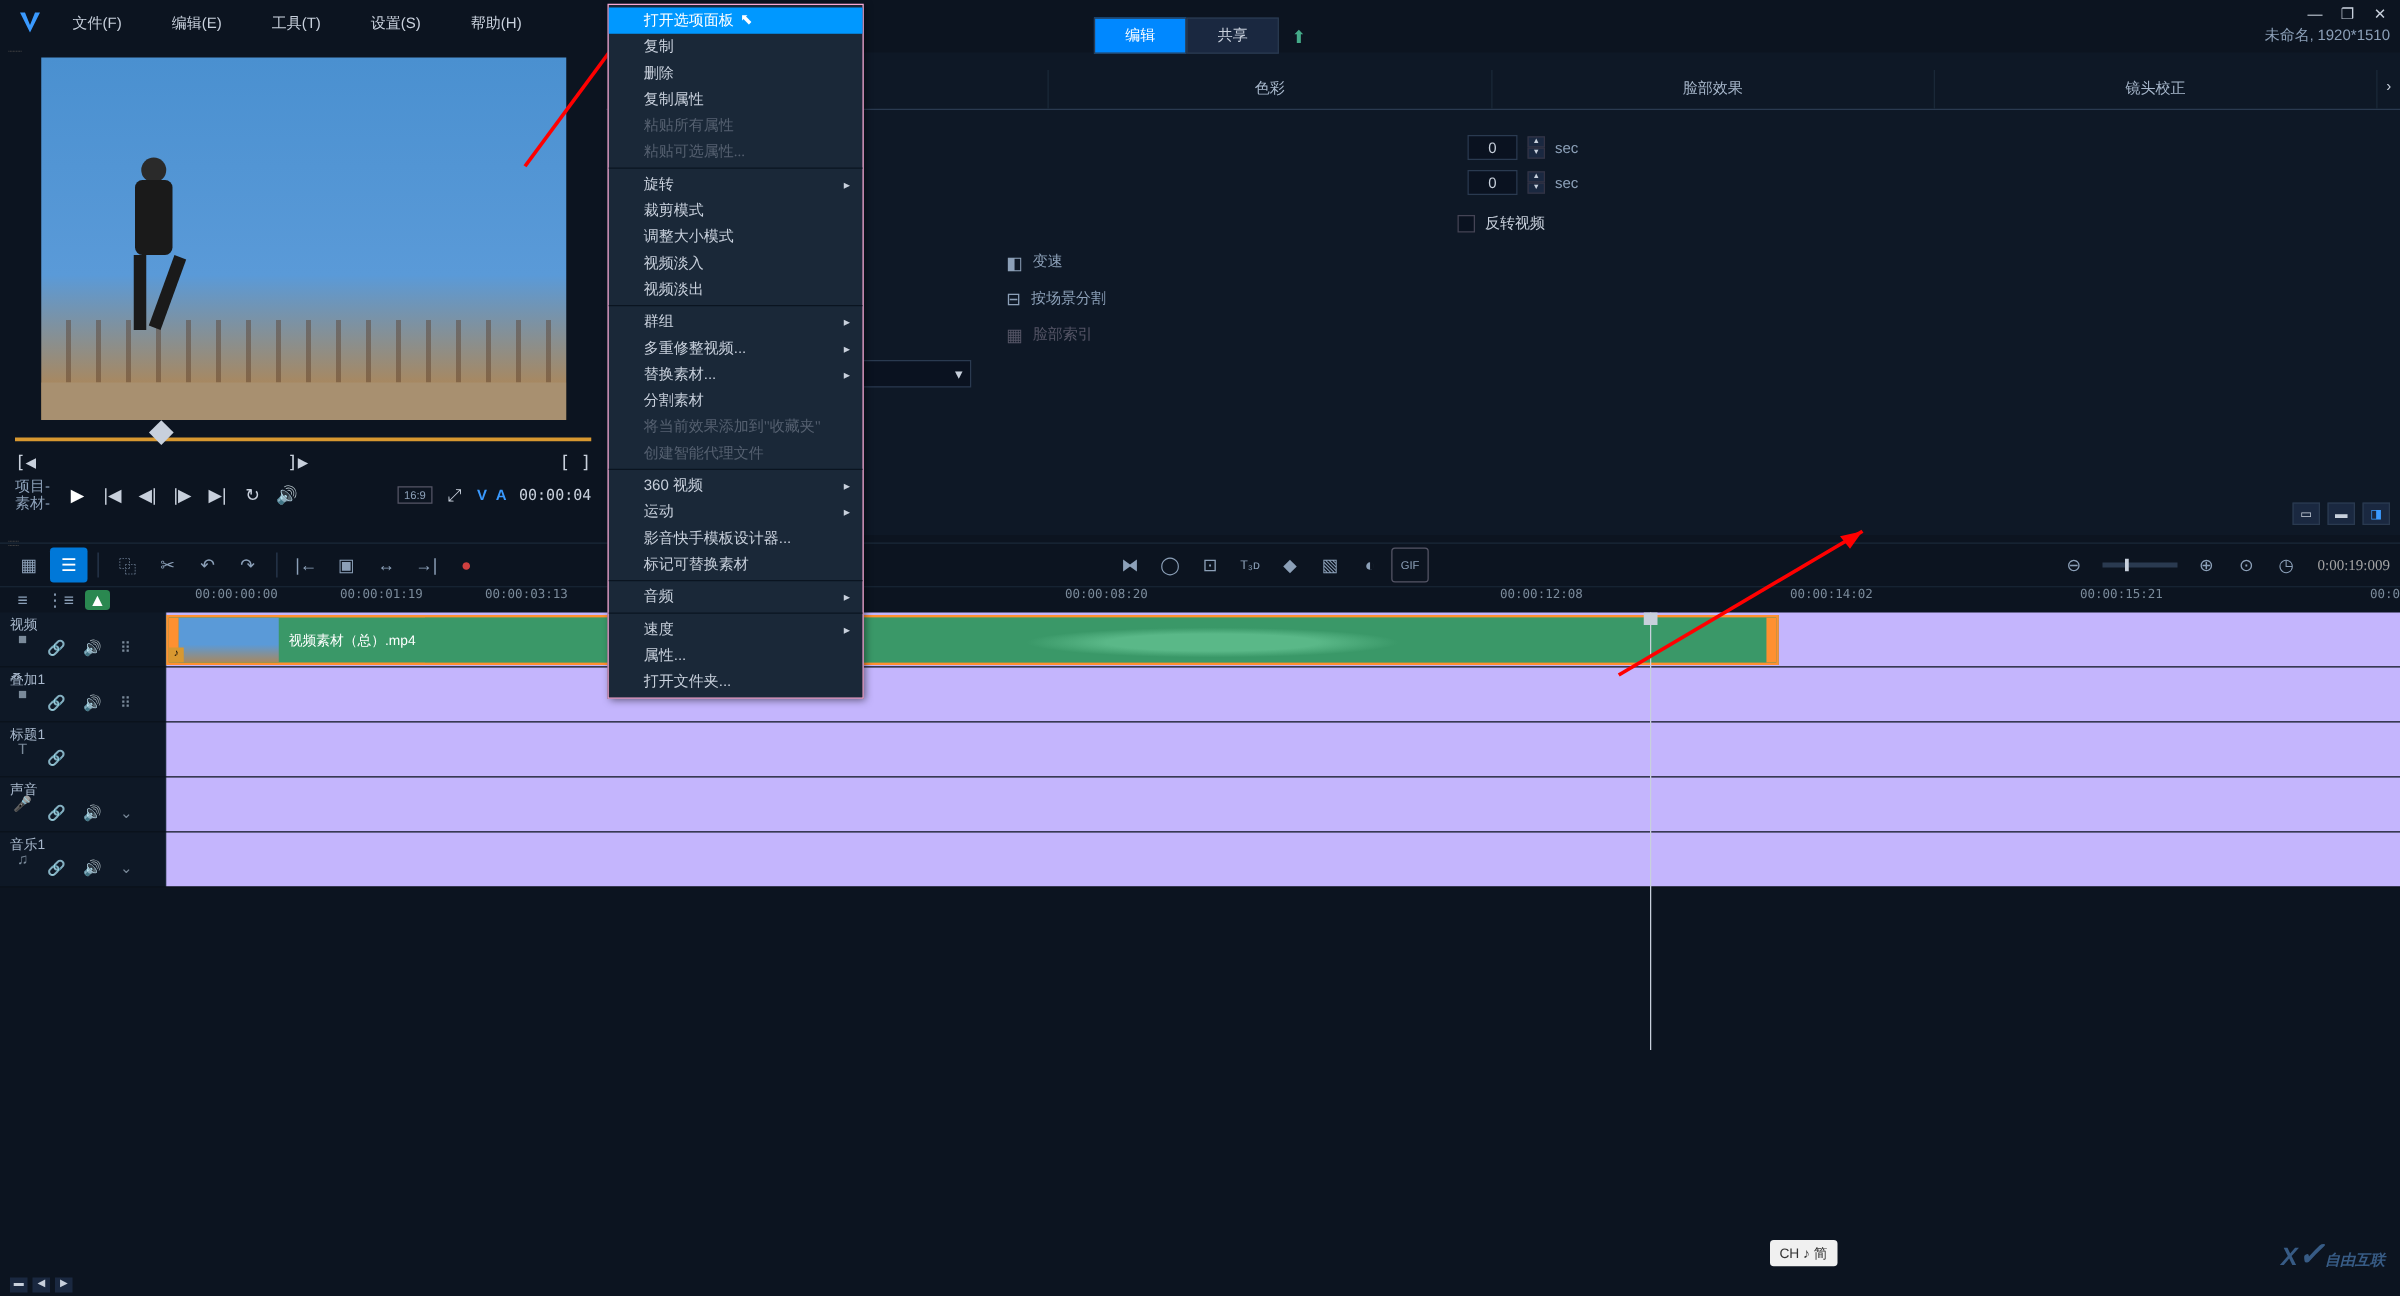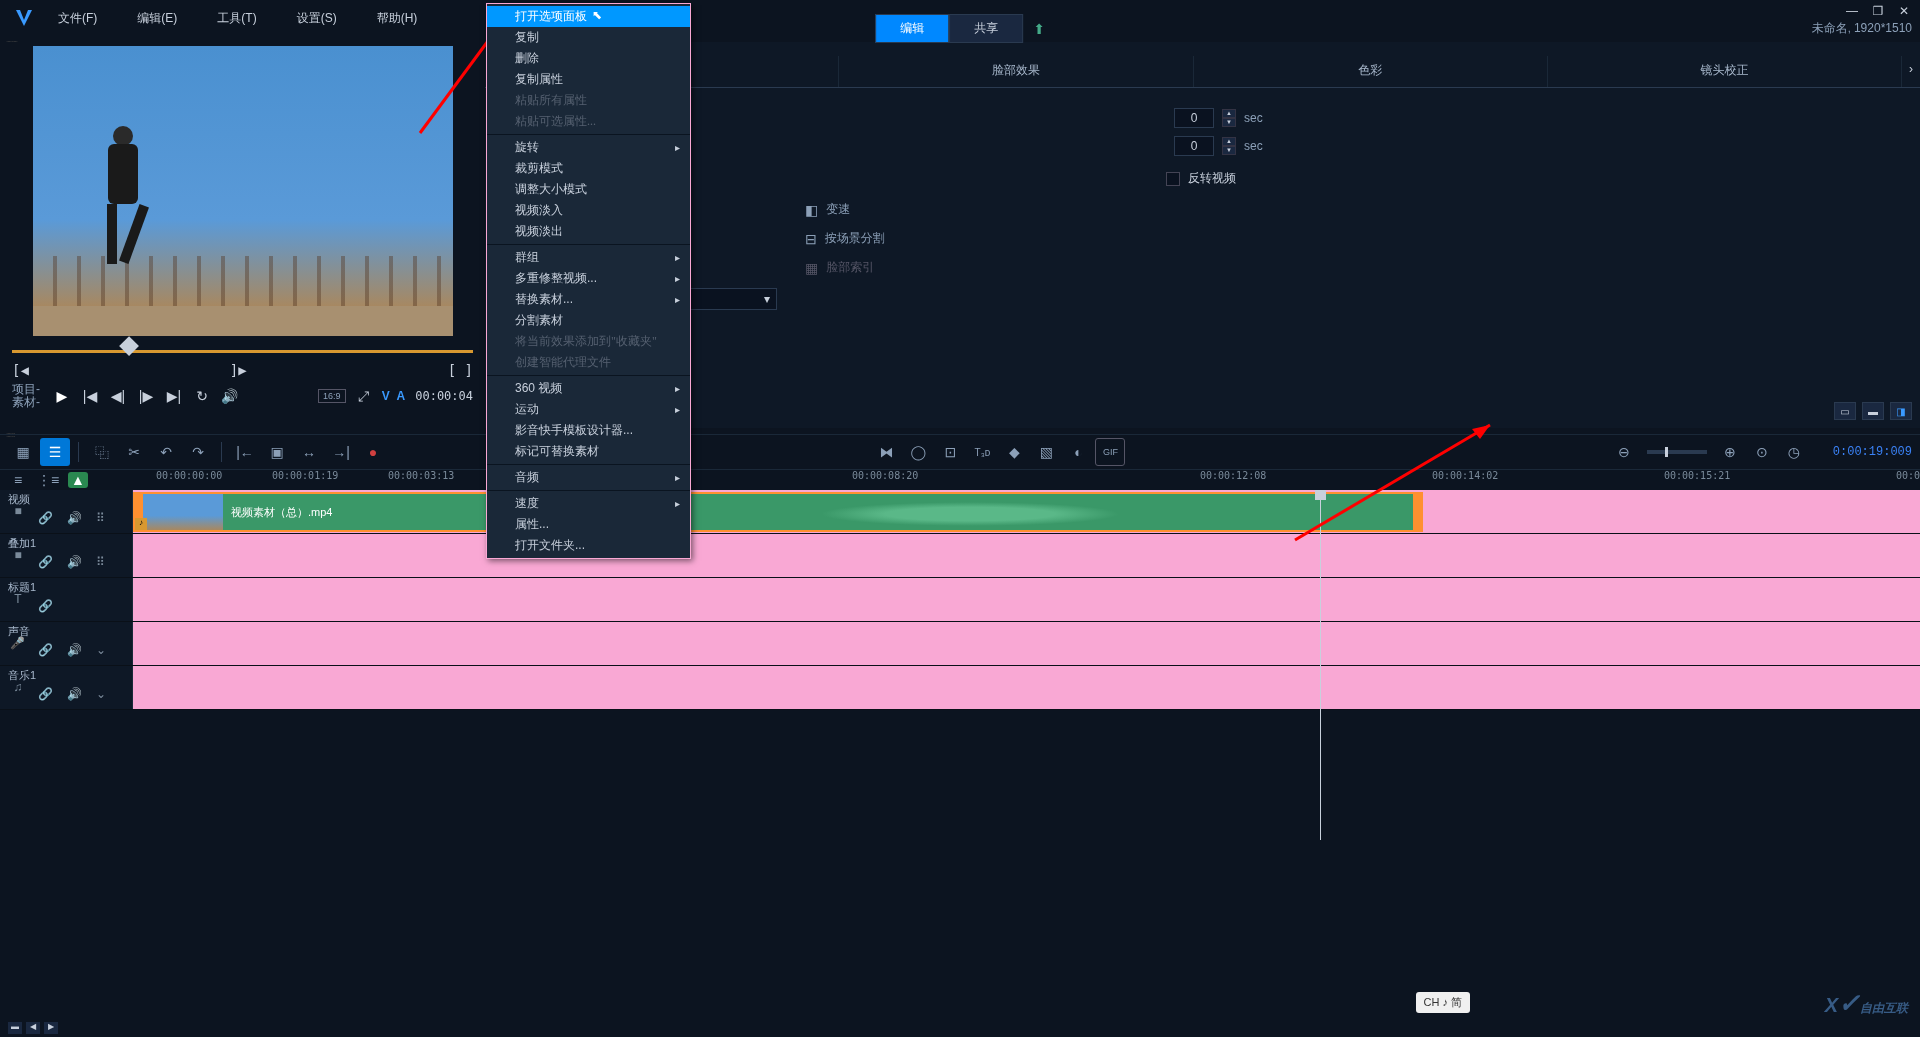--- a/index.html
+++ b/index.html
@@ -85,38 +85,38 @@
 .arrow-head { fill: #ff0000; }
 
 
 .timeline-toolbar { height: 36px; background: #0c1420; border-top: 1px solid #1a2838; border-bottom: 1px solid #1a2838; display: flex; align-items: center; padding: 0 8px; gap: 2px; }
 .tool-btn { width: 30px; height: 28px; display: flex; align-items: center; justify-content: center; cursor: pointer; color: #8ca0b8; border-radius: 3px; font-size: 14px; }
 .tool-btn.active { background: #0078d8; color: #fff; }
 .tool-sep { width: 1px; height: 20px; background: #2a3a50; margin: 0 6px; }
 .tool-spacer { flex: 1; }
 .zoom-slider { width: 60px; height: 4px; background: #2a3a50; position: relative; margin: 0 6px; }
 .zoom-handle { position: absolute; left: 30%; top: -3px; width: 3px; height: 10px; background: #c8d0dc; }
-.timecode-box { font-family: Liberation Mono, monospace; color: #3b82f6; margin-left: 22px; }
+.timecode-box { font-family: Liberation Serif, serif; color: #a3a3a3; margin-left: 8px; }
 
 
 .ruler { height: 20px; background: #0c1420; display: flex; position: relative; padding-left: 156px; }
 .ruler-left { position: absolute; left: 0; display: flex; gap: 10px; padding: 2px 8px; }
 .ruler-tick { flex: 0 0 116px; font-size: 10px; color: #7a8a9a; font-family: monospace; }
 .playhead { position: absolute; left: 1320px; top: 0; width: 1px; height: 350px; background: #c8d0dc; z-index: 50; }
 .playhead-flag { position: absolute; left: -5px; top: 0; width: 11px; height: 10px; background: #c8d0dc; }
 
 
 .tracks-area { background: #0c1420; position: relative; }
 .track { height: 44px; display: flex; border-bottom: 1px solid #0a1018; }
 .track-header { width: 133px; background: #0e1826; display: flex; flex-direction: column; padding: 2px 8px; border-right: 1px solid #1a2838; }
 .track-name { font-size: 11px; color: #a8b8cc; }
 .track-ctrls { display: flex; gap: 14px; margin-top: 4px; color: #7a8a9a; font-size: 11px; }
 .track-ctrl { cursor: pointer; }
 .track-icon { position: absolute; left: 8px; width: 20px; text-align: center; color: #7a8a9a; font-size: 12px; }
-.track-content { flex: 1; position: relative; background: #f9a8d4; }
+.track-content { flex: 1; position: relative; background: #c4b5fd; }
 .clip { position: absolute; left: 0; top: 2px; height: 40px; background: #3a9868; border: 2px solid #ff9030; display: flex; align-items: center; overflow: hidden; }
 .clip-thumb { width: 80px; height: 100%; background: linear-gradient(#5a9ad8 60%, #a88860); flex-shrink: 0; }
 .clip-label { padding: 0 8px; color: #fff; font-size: 11px; white-space: nowrap; }
 .clip-handle { width: 8px; height: 100%; background: #ff9030; flex-shrink: 0; }
 .clip-audio-mark { position: absolute; left: 0; bottom: 0; width: 12px; height: 12px; background: #d89830; font-size: 8px; text-align: center; color: #000; }
 .waveform { flex: 1; height: 100%; background: #3a9868; position: relative; }
 .wave-shape { position: absolute; left: 480px; top: 8px; width: 300px; height: 24px; background: radial-gradient(ellipse, #5ab888 40%, transparent 70%); }
 
 .status-bar { position: absolute; bottom: 0; left: 0; right: 0; height: 18px; background: #0c1420; display: flex; align-items: center; padding: 0 8px; }
 .status-left { display: flex; gap: 4px; }
@@ -200,22 +200,22 @@
       <div class="aspect-badge">16:9</div>
       <div class="player-btn">⤢</div>
       <div class="va-icons">V  A</div>
       <div class="timecode">00:00:04</div>
     </div>
   </div>
 
   <div class="props">
     <div class="prop-tabs">
       <div class="prop-tab">效果</div>
+      <div class="prop-tab">色彩</div>
       <div class="prop-tab">脸部效果</div>
-      <div class="prop-tab">色彩</div>
       <div class="prop-tab">镜头校正</div>
       <div style="width:18px;text-align:center;padding-top:6px;">›</div>
     </div>
     <div class="prop-body">
       <div class="prop-row">
         <input class="num-input" value="0" style="">
         <div class="spinner">
             <div class="spinner-btn">▲</div>
             <div class="spinner-btn">▼</div>
           </div>

